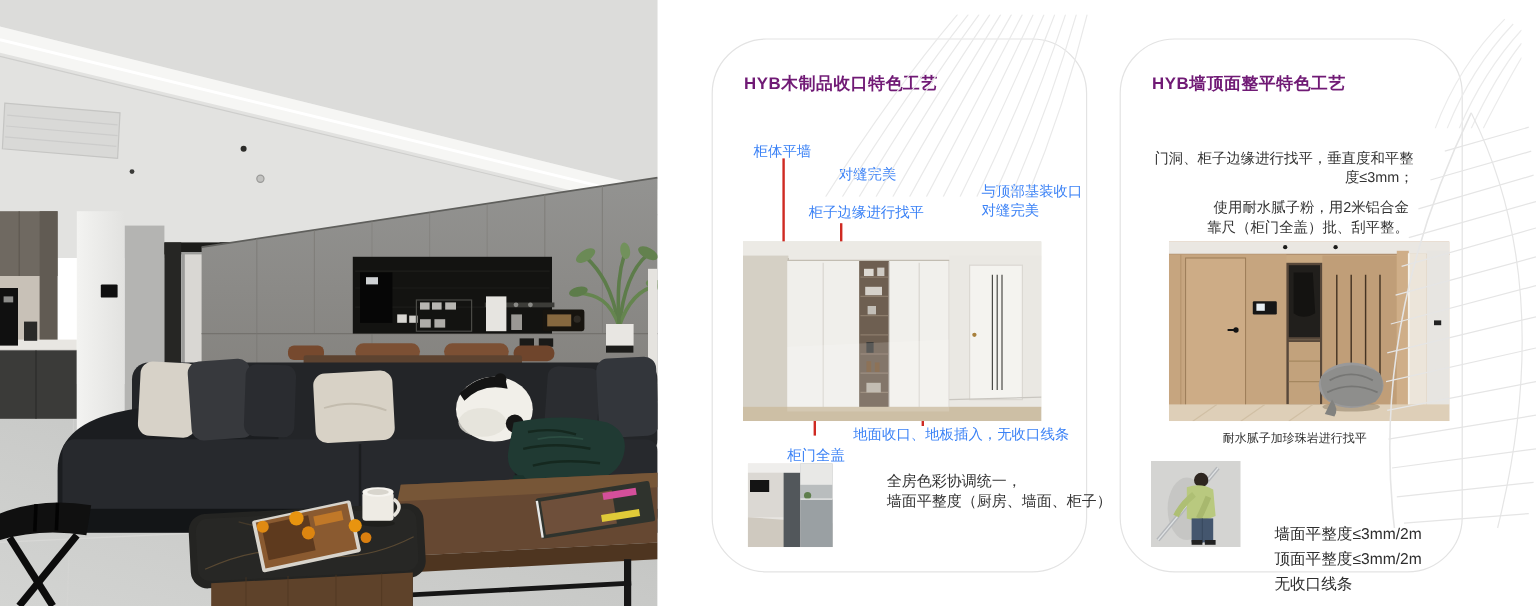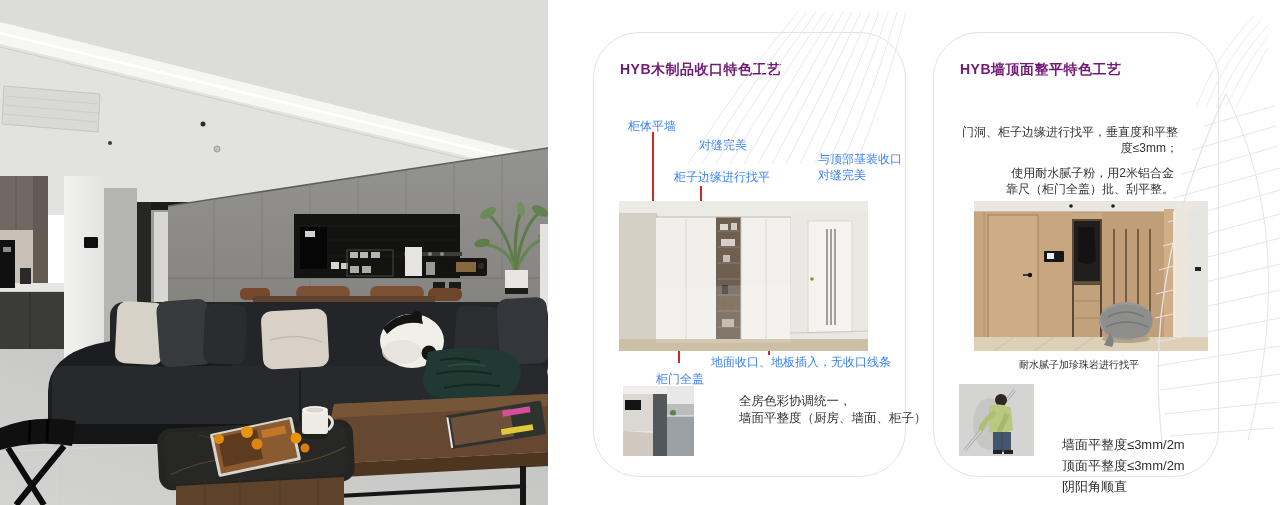--- a/index.html
+++ b/index.html
@@ -420,21 +420,21 @@
         <rect x="34" y="48" width="18" height="20" fill="#44566e"></rect>
         <line x1="43" y1="48" x2="43" y2="68" stroke="#394a60"></line>
         <rect x="34" y="66" width="9" height="4" fill="#222222"></rect>
           <rect x="45" y="66" width="9" height="4" fill="#222222"></rect>
       </svg>
     </div>
 
     <div class="specs" style="left:128px;top:357px;margin-top:44px;">
       <div>墙面平整度≤3mm/2m</div>
       <div>顶面平整度≤3mm/2m</div>
-      <div>阴阳角顺直</div>
+      <div>无收口线条</div>
     </div>
   </section>
 
   <svg class="decor" style="left:658px;top:12px;" width="252" height="152" viewBox="0 0 252 152">
     <g stroke="#e9e9e9" stroke-width="1" fill="none">
       <path d="M30,152 Q85,65 140,0"></path>
         <path d="M44,152 Q97,66 149,0"></path>
         <path d="M58,152 Q109,67 158,0"></path>
       <path d="M72,152 Q121,68 167,0"></path>
         <path d="M86,152 Q133,69 176,0"></path>

